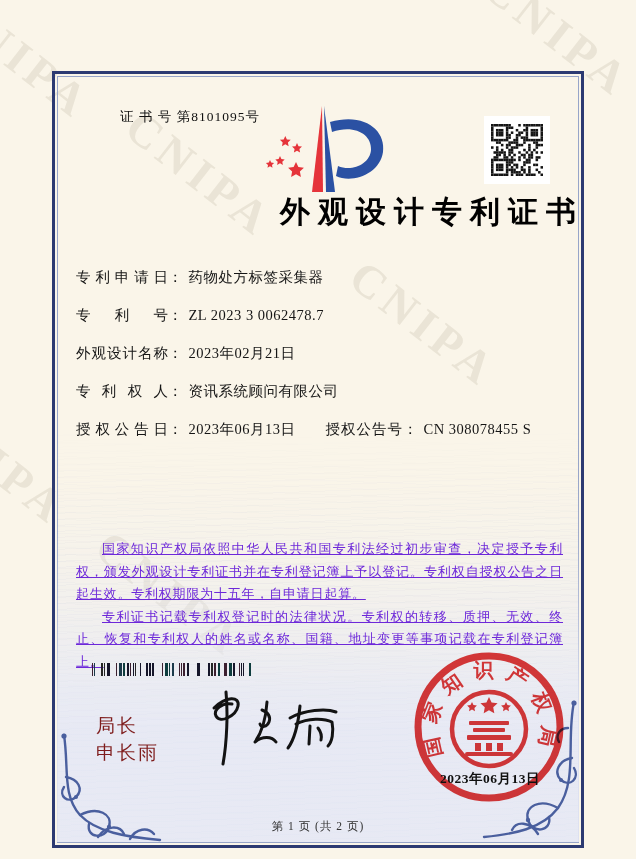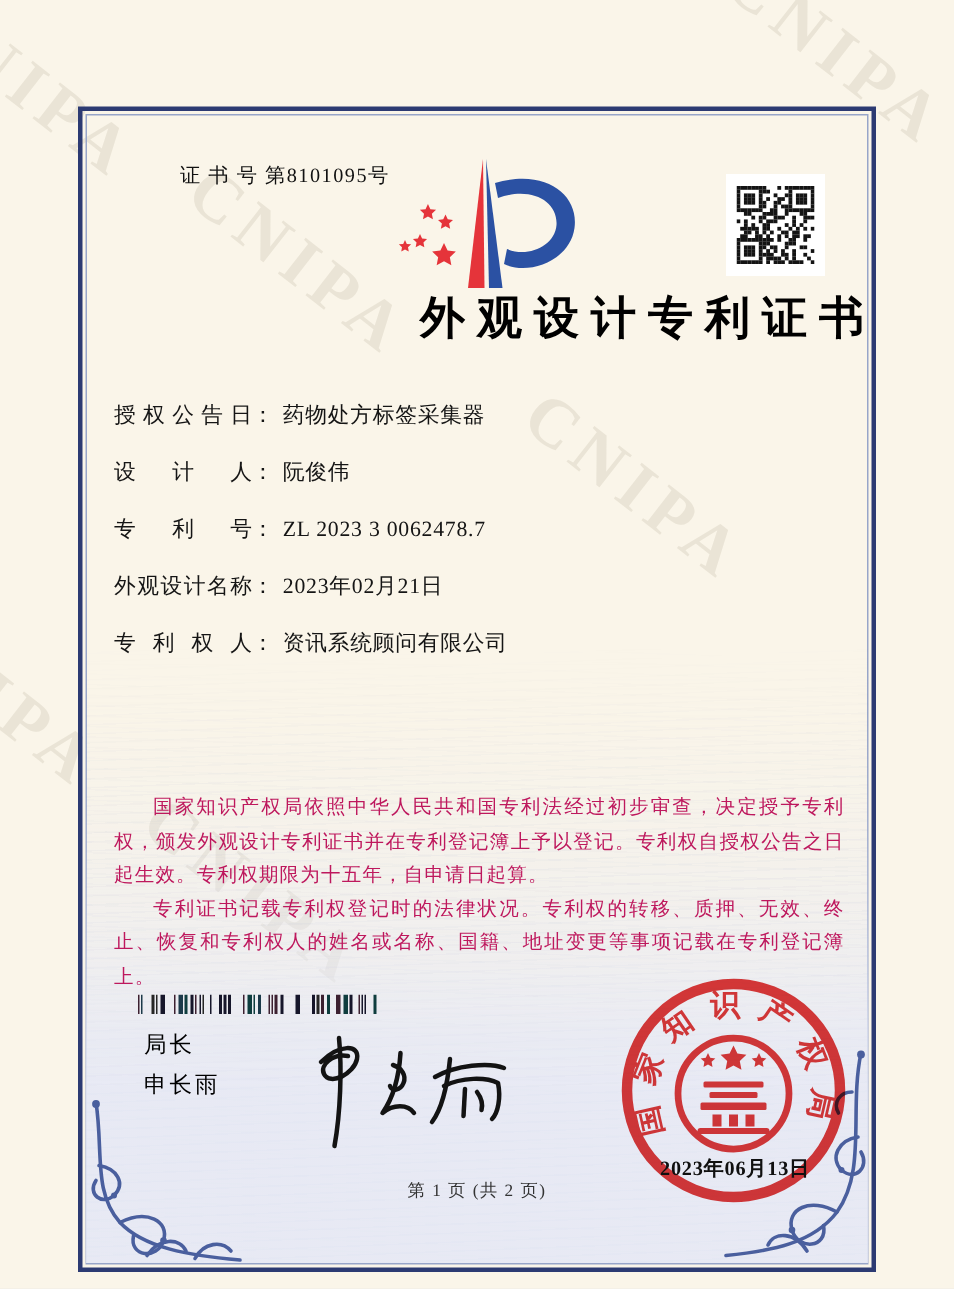--- a/index.html
+++ b/index.html
@@ -76,38 +76,38 @@
   .f-label{
     display:inline-block;width:92px;
     text-align:justify;text-align-last:justify;
     vertical-align:top;
   }
   .f-colon{display:inline-block;margin-right:6px;}
   .f-value{letter-spacing:0.5px;}
   .pair2{margin-left:30px;}
   .pair2 .f-label2{letter-spacing:1px;}
   .paras{
-    position:absolute;left:76px;top:527px;width:487px;
-    font-size:13px;line-height:1.74;letter-spacing:0.8px;color:#be185d;
+    position:absolute;left:76px;top:538px;width:487px;
+    font-size:13px;line-height:1.74;letter-spacing:0.8px;color:#6d28d9;text-decoration:underline;
   }
   .paras p{margin:0;text-indent:2em;text-align:justify;}
   .barcode{position:absolute;left:92px;top:663px;}
   .director{
-    position:absolute;left:96px;top:684px;
-    font-size:15px;line-height:27px;letter-spacing:2px;color:#000000;
+    position:absolute;left:96px;top:712px;
+    font-size:19px;line-height:27px;letter-spacing:2px;color:#7f1d1d;
   }
   .signature{position:absolute;left:192px;top:684px;}
   .seal{position:absolute;left:409px;top:649px;mix-blend-mode:multiply;}
   .seal-date{
     position:absolute;left:424px;top:770px;width:132px;
     text-align:center;font-size:13.5px;font-weight:bold;color:#101010;
     letter-spacing:0.5px;
   }
   .footer{
-    position:absolute;left:52px;top:786px;width:532px;
+    position:absolute;left:52px;top:819px;width:532px;
     text-align:center;font-size:11.5px;color:#333;letter-spacing:1px;
   }
   .flourish{position:absolute;pointer-events:none;}
   .flourish.left{left:56px;top:733px;}
   .flourish.right{left:478px;top:700px;transform:scaleX(-1);}
 </style>
 </head>
 <body>
 
 <div class="page">
@@ -402,33 +402,33 @@
       <path d="M28,56 l1.4,3 3.3,.4 -2.4,2.3 .6,3.2 -2.9,-1.6 -2.9,1.6 .6,-3.2 -2.4,-2.3 3.3,-.4 Z"></path>
       <path d="M18,60 l1.2,2.6 2.9,.3 -2.1,2 .5,2.8 -2.5,-1.4 -2.5,1.4 .5,-2.8 -2.1,-2 2.9,-.3 Z"></path>
       <path d="M44,62 l2.4,5 5.5,.7 -4,3.8 1,5.4 -4.9,-2.7 -4.9,2.7 1,-5.4 -4,-3.8 5.5,-.7 Z"></path>
     </g>
   </svg>
 
   <h1 class="title">外观设计专利证书</h1>
 
   <div class="fields">
     <div class="row">
-      <span class="f-label">授权公告日</span><span class="f-colon">：</span><span class="f-value">药物处方标签采集器</span>
-    </div>
-    <div class="row">
-      <span class="f-label">设计人</span><span class="f-colon">：</span><span class="f-value">阮俊伟</span>
+      <span class="f-label">专利申请日</span><span class="f-colon">：</span><span class="f-value">药物处方标签采集器</span>
     </div>
     <div class="row">
       <span class="f-label">专利号</span><span class="f-colon">：</span><span class="f-value">ZL 2023 3 0062478.7</span>
     </div>
     <div class="row">
       <span class="f-label">外观设计名称</span><span class="f-colon">：</span><span class="f-value">2023年02月21日</span>
     </div>
     <div class="row">
       <span class="f-label">专利权人</span><span class="f-colon">：</span><span class="f-value">资讯系统顾问有限公司</span>
+    </div>
+    <div class="row">
+      <span class="f-label">授权公告日</span><span class="f-colon">：</span><span class="f-value">2023年06月13日</span><span class="pair2"><span class="f-label2">授权公告号</span><span class="f-colon">：</span><span class="f-value">CN 308078455 S</span></span>
     </div>
   </div>
 
   <div class="paras">
     <p>国家知识产权局依照中华人民共和国专利法经过初步审查，决定授予专利权，颁发外观设计专利证书并在专利登记簿上予以登记。专利权自授权公告之日起生效。专利权期限为十五年，自申请日起算。</p>
     <p>专利证书记载专利权登记时的法律状况。专利权的转移、质押、无效、终止、恢复和专利权人的姓名或名称、国籍、地址变更等事项记载在专利登记簿上。</p>
   </div>
 
   <svg class="barcode" id="barcode" width="162" height="13">
       <rect x="0" y="0" width="1" height="13" fill="#3c2030"></rect>

